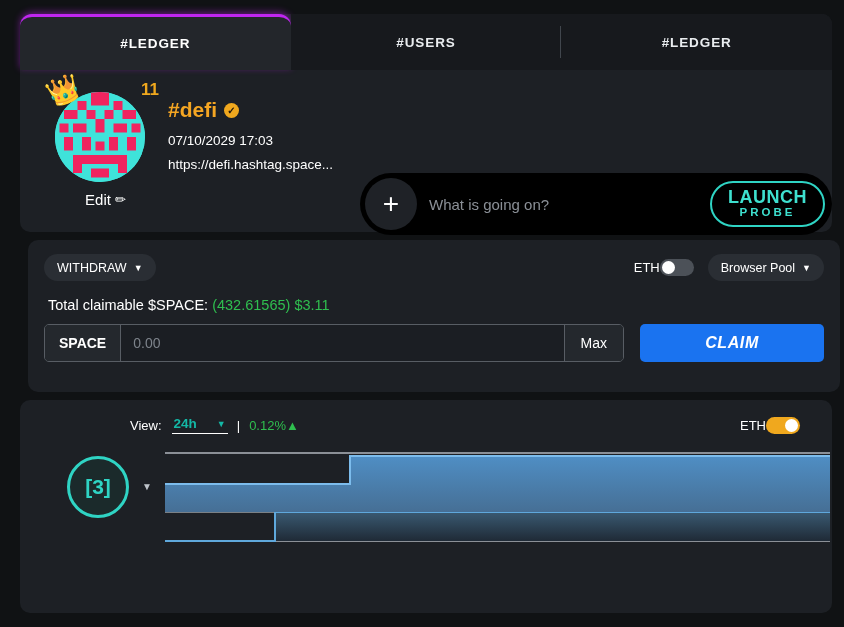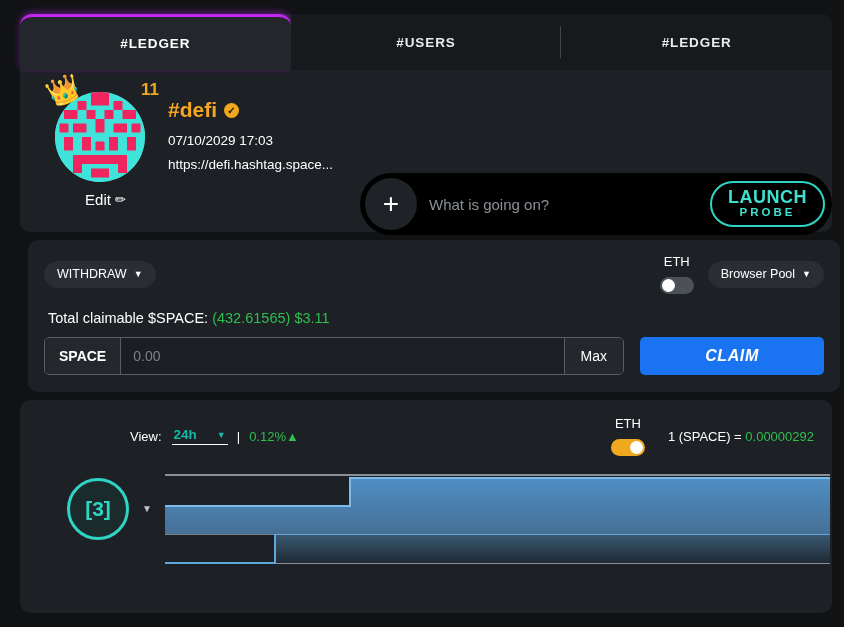--- a/index.html
+++ b/index.html
@@ -119,21 +119,21 @@
   #claim-panel { left: 28px; top: 240px; width: 812px; height: 152px; }
   .claim-top { display: flex; align-items: center; padding: 14px 16px 0 16px; }
   .pill {
     background: #2a2e34; color: #fff;
     border-radius: 16px; height: 27px; padding: 0 13px;
     display: inline-flex; align-items: center; gap: 7px;
     font-size: 12.5px; cursor: pointer;
   }
   .caret { font-size: 9px; }
   .spacer { flex: 1; }
-  .eth-toggle { display: flex; align-items: center; gap: 8px; margin-right: 14px; flex-direction: column; }
+  .eth-toggle { display: flex; align-items: center; margin-right: 14px; }
   .eth-lbl { color: #fff; font-size: 13px; }
   .toggle {
     width: 34px; height: 17px; border-radius: 9px;
     background: #4c5158; position: relative; cursor: pointer;
   }
   .toggle .knob {
     position: absolute; width: 13px; height: 13px; border-radius: 50%;
     background: #fff; top: 2px; left: 2px;
   }
   .toggle.on { background: #f0a81e; }
@@ -331,24 +331,20 @@
       </div>
       <span class="bar-sep">|</span>
       <span class="pct">0.12%▲</span>
       <div class="spacer"></div>
       <div class="eth-toggle">
         <span class="eth-lbl">ETH</span>
         <div class="toggle on">
           <i class="knob"></i>
         </div>
       </div>
-      <span class="rate">
-        <span>1 (SPACE) =</span>
-        <span class="val">0.00000292</span>
-      </span>
     </div>
 
     <div class="chart-body">
       <div class="badge3">[3]</div>
       <span class="badge3-caret">▼</span>
 
       <div class="plot">
         <svg width="667" height="150" viewBox="0 0 667 150" preserveAspectRatio="none">
           <defs>
             <linearGradient id="gLower" x1="0" y1="0" x2="0" y2="1">

